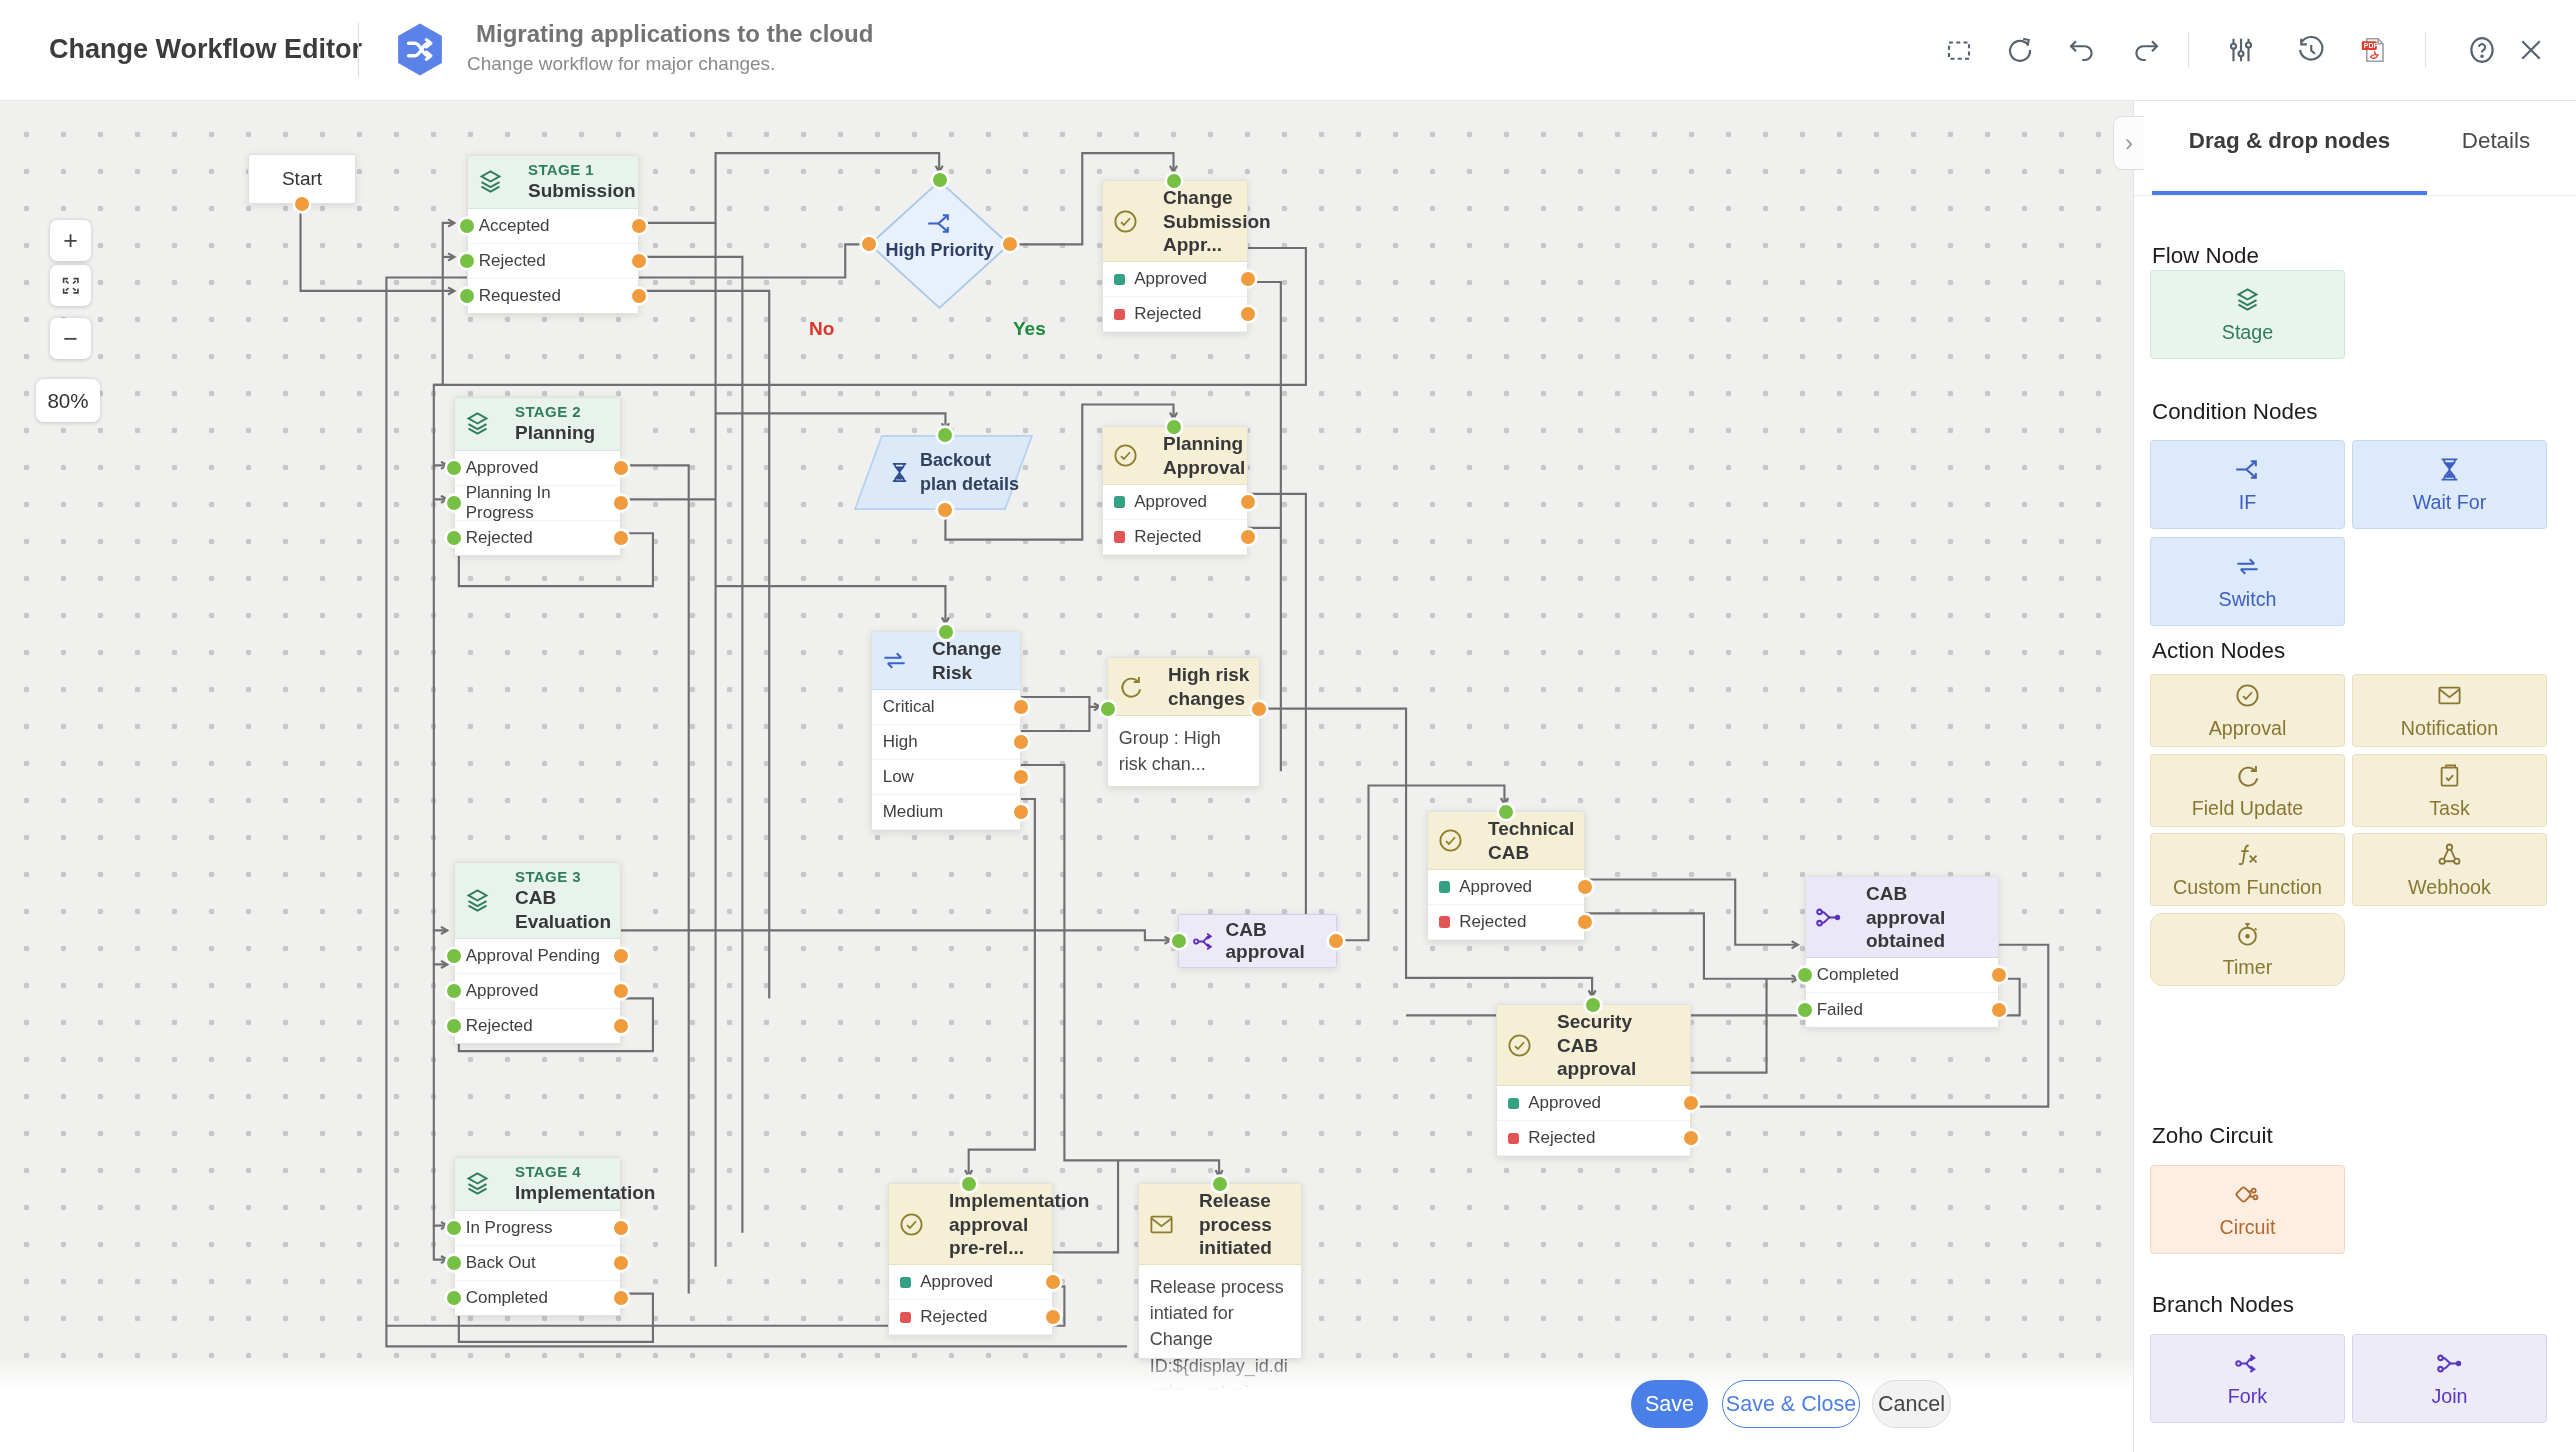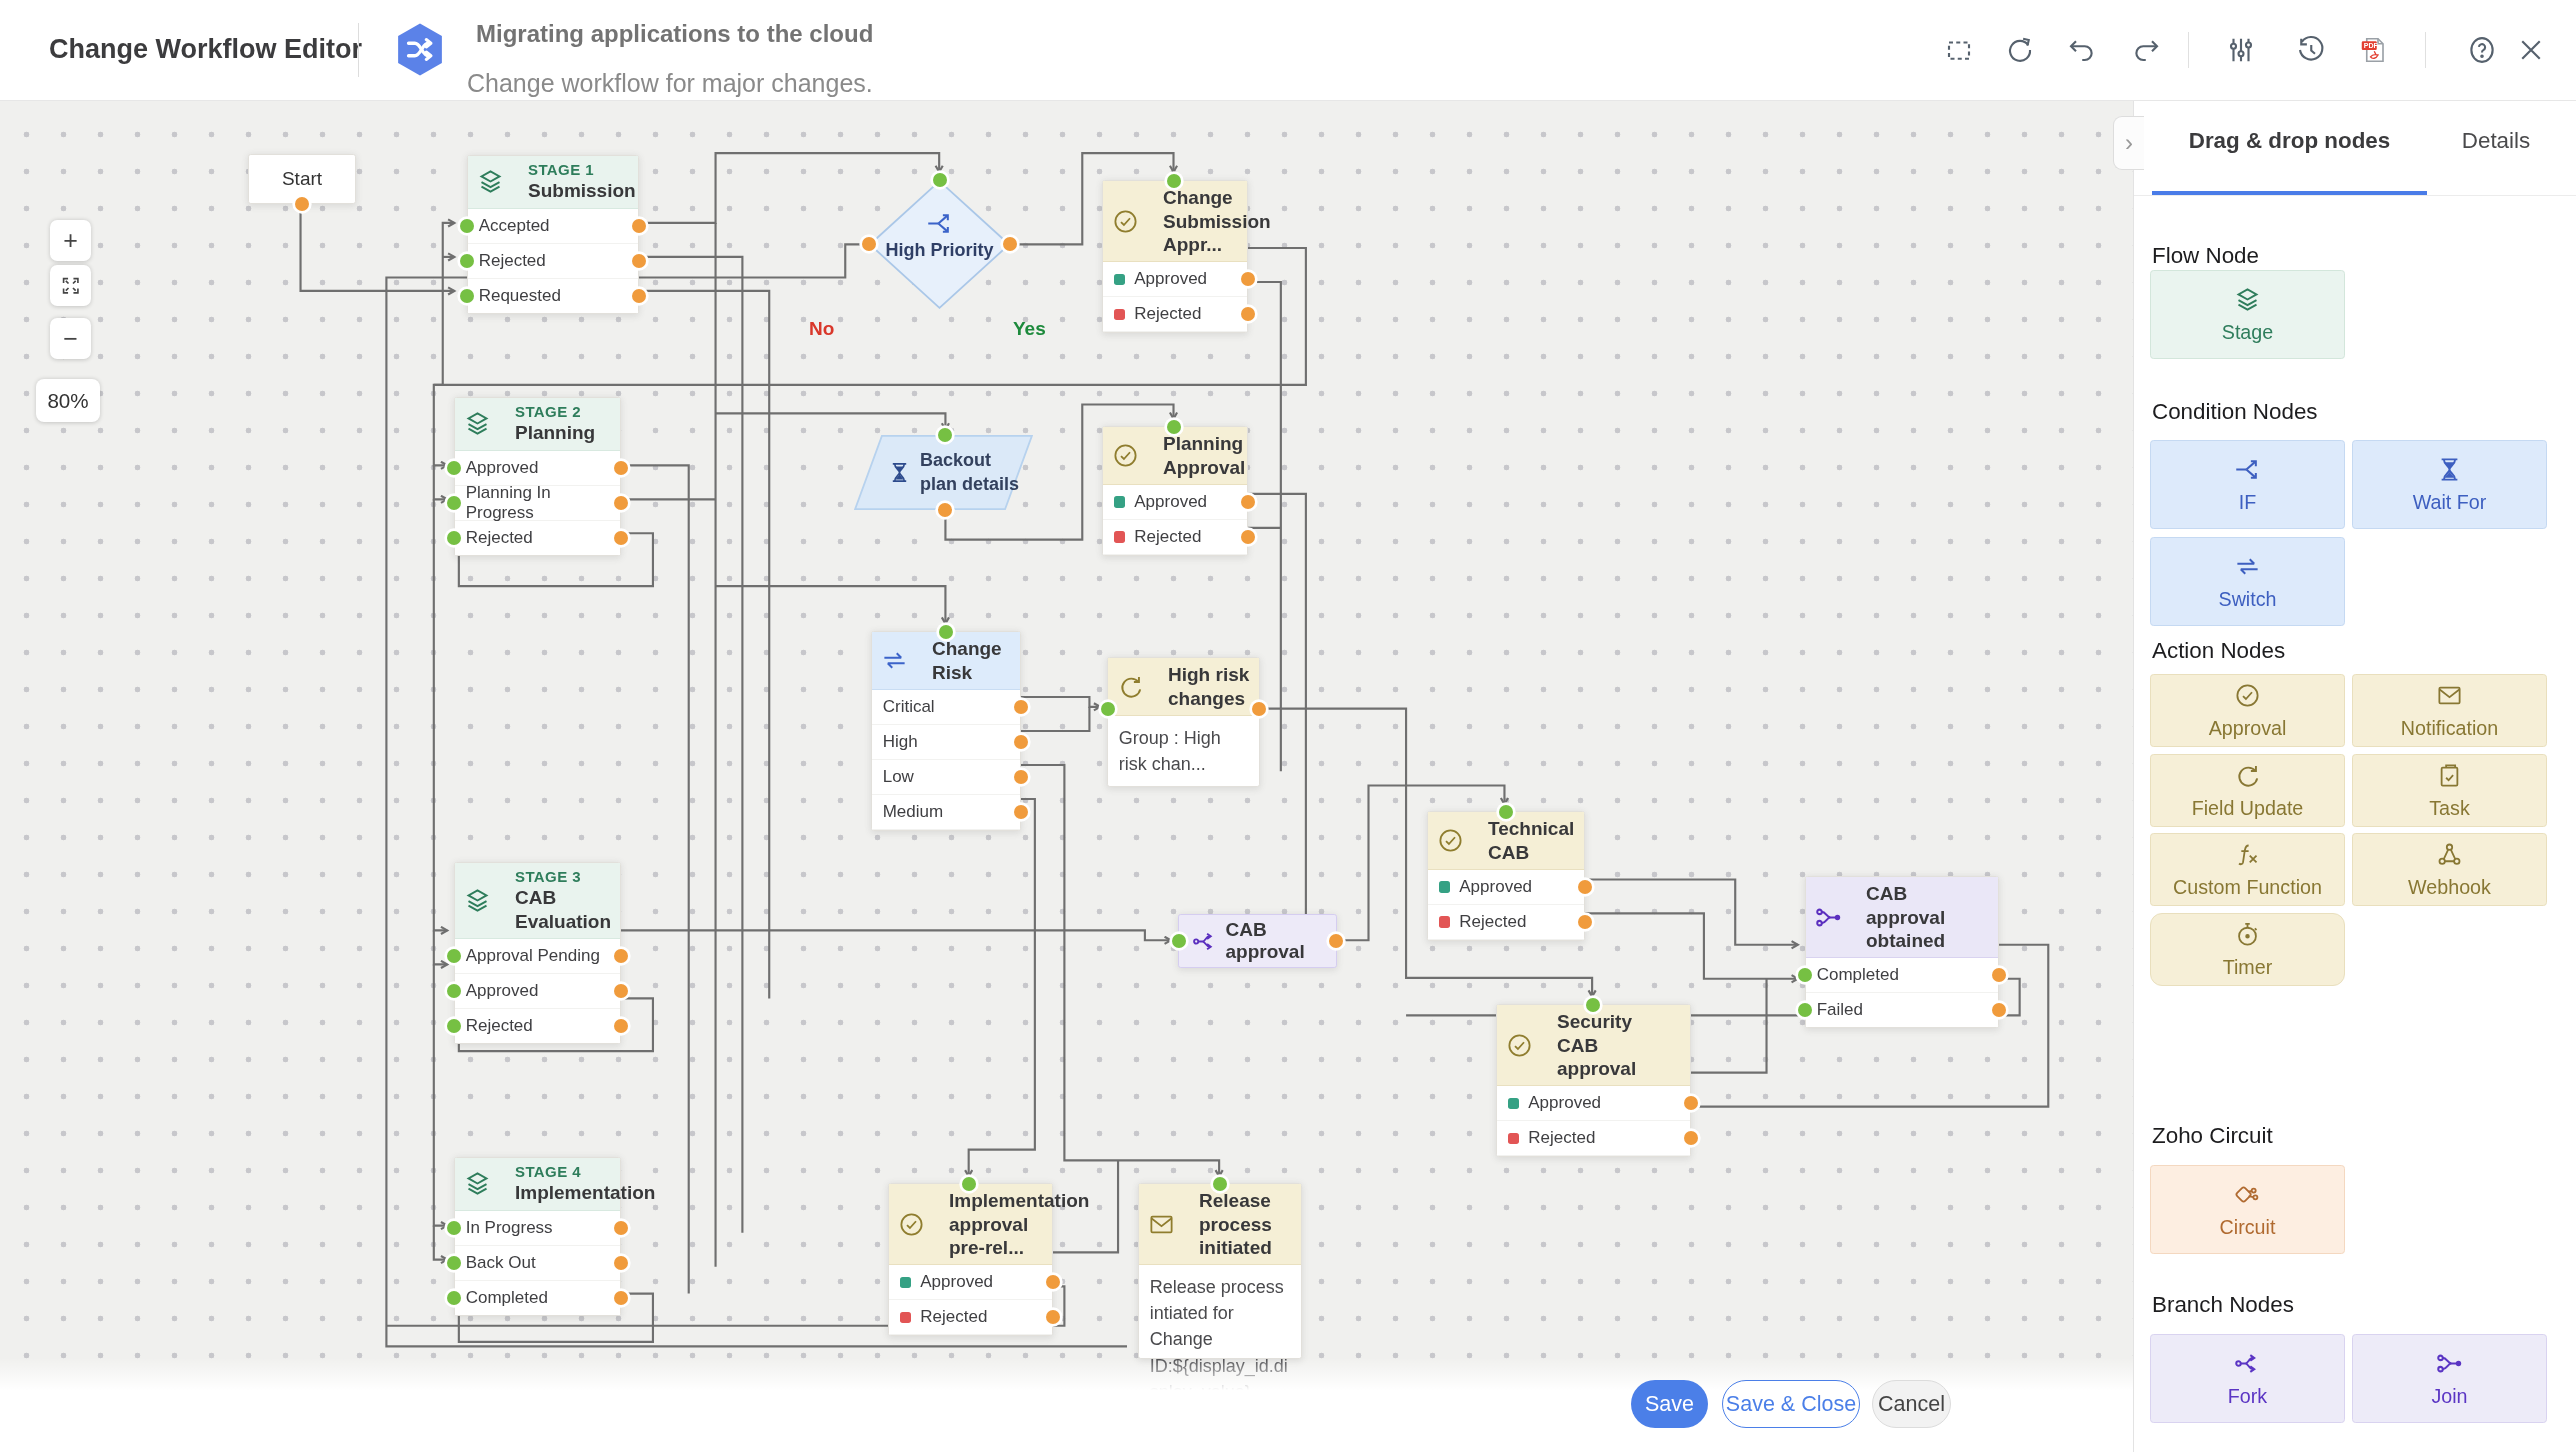--- a/index.html
+++ b/index.html
@@ -4,21 +4,21 @@
 <style>
   html,body{margin:0;padding:0;background:#fff;font-family:"Liberation Sans","DejaVu Sans",sans-serif;}
   #root{position:relative;width:2576px;height:1453px;overflow:hidden;background:#fff;}
 
   
   #appbar{position:absolute;left:0;top:0;width:2576px;height:100px;background:#fff;border-bottom:0.9px solid #e7e7e7;z-index:10;}
   #app-title{position:absolute;left:49px;top:34px;font-size:27px;font-weight:bold;color:#3c3c3e;}
   #hdr-divider{position:absolute;left:358px;top:23px;width:0.9px;height:54px;background:#ddd;}
   #wf-logo{position:absolute;left:395px;top:22.4px;width:50px;height:55px;}
   #wf-title{position:absolute;left:467px;top:19.7px;font-size:24px;font-weight:bold;color:#737373;margin-left:9px;}
-  #wf-subtitle{position:absolute;left:467px;top:69px;font-size:25px;color:#8a8a8a;}
+  #wf-subtitle{position:absolute;left:467px;top:53px;font-size:19px;color:#8a8a8a;}
   .tbtn{position:absolute;top:32px;width:36px;height:36px;display:flex;align-items:center;justify-content:center;color:#56616d;cursor:pointer;}
   .tbtn svg{width:30px;height:30px;}
   .tdiv{position:absolute;top:32px;width:0.9px;height:36px;background:#e0e0e0;}
 
   
   #canvas{position:absolute;left:0;top:100px;width:2133px;height:1352px;background:#f0f0ee;
     background-image:radial-gradient(circle,#c7c7cb 2.7px,transparent 3.1px);background-size:37px 37px;background-position:8px 16px;}
   #edges{position:absolute;left:0;top:0;width:2576px;height:1453px;z-index:2;pointer-events:none;}
   #edges path{fill:none;stroke:#6f6f6f;stroke-width:2.4px;}
 

